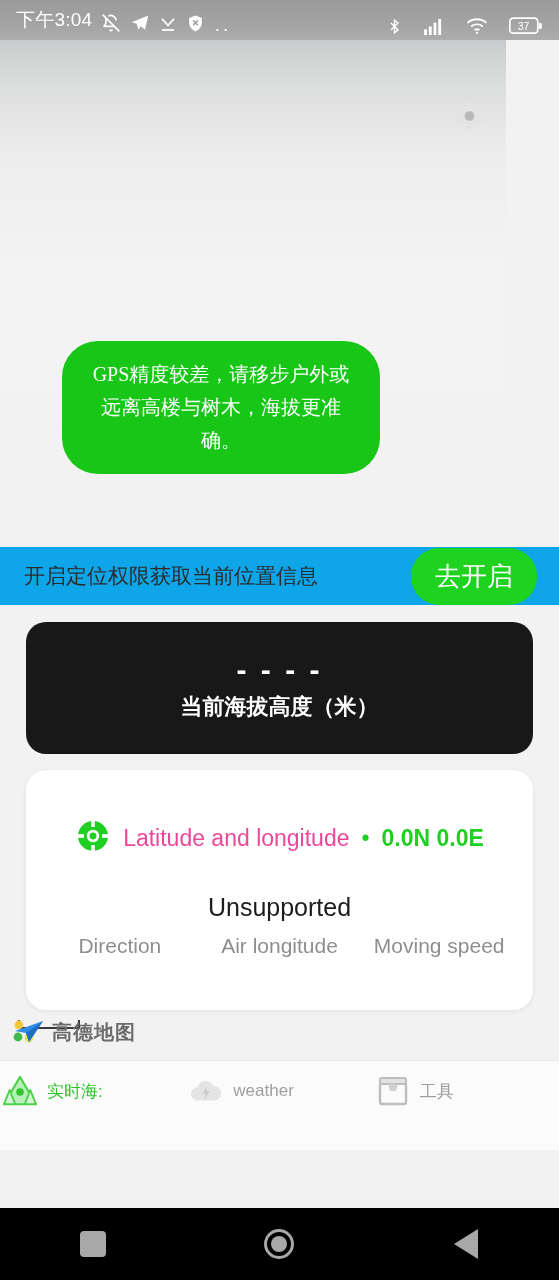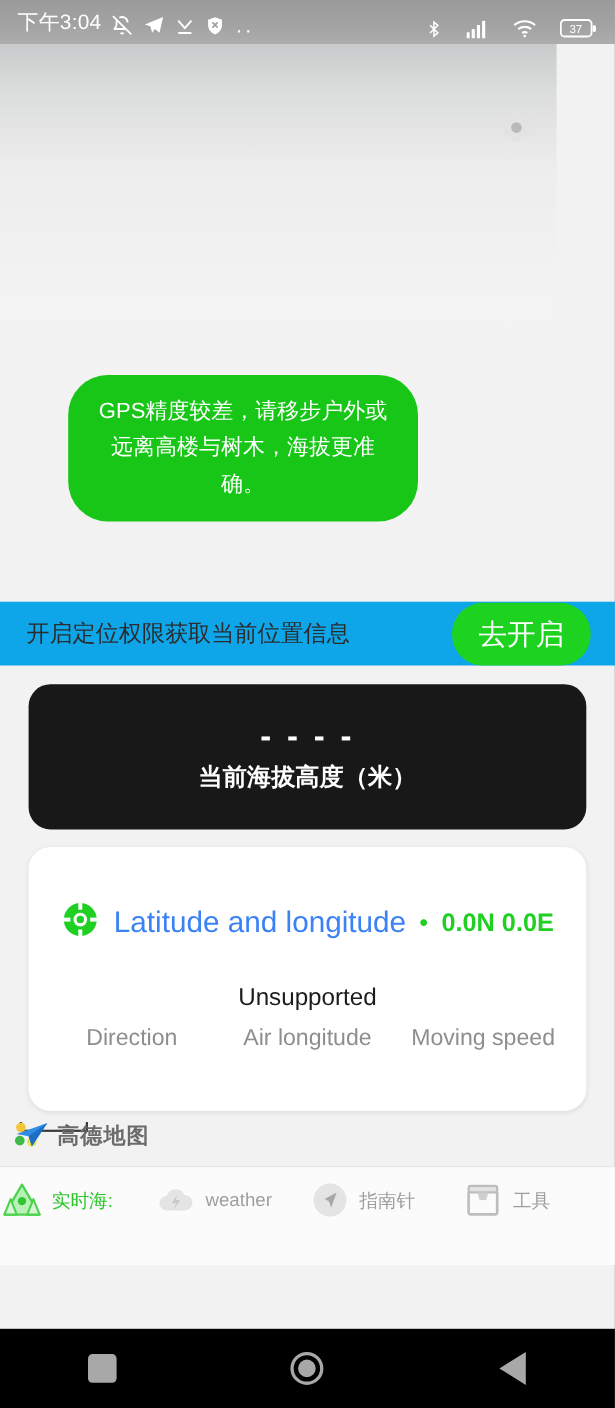--- a/index.html
+++ b/index.html
@@ -20,20 +20,21 @@
   .sb-right { display:flex; gap:21px;margin-top:12px; }
   .sb-time { color:#fff; font-size:19px; letter-spacing:.2px; white-space:nowrap; }
   .sb-ico { display:inline-flex; align-items:center; justify-content:center; }
   .sb-ico svg { display:block; }
   .dots { color:#fff; font-size:19px; line-height:8px; letter-spacing:2px; }
 
   
   .map {
     position:absolute; top:40px; left:0; width:506px; height:508px;
     background:linear-gradient(180deg,#c9cacb 0%,#dcdddd 9%,#ededee 22%,#f3f3f3 45%,#f2f2f2 100%);
+    font-family:Liberation Serif, serif;
   }
   .gear { position:absolute; top:58px; right:20px; width:36px; height:36px; cursor:pointer; }
   .gear svg { display:block; }
 
   
   .toast {
     position:absolute; left:62px; top:301px; width:318px;
     background:#17c617; border-radius:36px;
     padding:17px 26px; text-align:center;
   }
@@ -63,25 +64,25 @@
   
   .info-card {
     position:absolute; top:770px; left:26px; width:507px; height:240px;
     background:#fff; border-radius:20px;
     box-shadow:0 1px 5px rgba(0,0,0,0.08);
   }
   .latlon-row {
     display:flex; align-items:center; justify-content:center;
     gap:12px; margin-top:48px;
   }
-  .latlon-label { color:#3b82f6; font-size:27px; }
+  .latlon-label { color:#ec4899; font-size:23px; }
   .latlon-dot { color:#1fcf22; font-size:23px; }
   .latlon-value { color:#1fcf22; font-size:23px; font-weight:bold; }
 
-  .unsupported { text-align:center; font-size:22px; color:#1c1c1c; margin-top:35px; }
+  .unsupported { text-align:center; font-size:25px; color:#1c1c1c; margin-top:35px; }
   .metrics { display:flex; margin-top:12px; padding:0 14px; }
   .metric { flex:1; text-align:center; font-size:21px; color:#8e8e8e; }
 
   
   .amap { position:absolute; top:1018px; left:12px; display:flex; align-items:center; gap:6px; }
   .amap-logo { width:34px; height:28px; position:relative; }
   .amap-text { font-size:20px; color:#6b6b6b; font-weight:bold; letter-spacing:1px; }
   .scale-bar { position:absolute; top:1020px; left:18px; width:62px; height:9px;
                border-left:2px solid #3a3a3a; border-bottom:2px solid #3a3a3a; border-right:2px solid #3a3a3a; }
 
@@ -252,29 +253,20 @@
       <span class="nav-ico">
         <svg width="38" height="32" viewBox="0 0 40 34">
           <path d="M11 27a7 7 0 0 1 0-14 9 9 0 0 1 17-1 6.5 6.5 0 0 1 1 15z" fill="#e4e4e4"></path>
           <path d="M21 12l-5 8h4l-2 6 6-9h-4z" fill="#c9c9c9"></path>
         </svg>
       </span>
       <span class="nav-label">weather</span>
     </div>
     <div class="nav-item">
       <span class="nav-ico">
-        <svg width="36" height="36" viewBox="0 0 36 36">
-          <circle cx="18" cy="18" r="15" fill="#e4e4e4"></circle>
-          <path d="M24 11L13 17l4 2 2 6z" fill="#a8a8a8"></path>
-        </svg>
-      </span>
-      <span class="nav-label">指南针</span>
-    </div>
-    <div class="nav-item">
-      <span class="nav-ico">
         <svg width="34" height="34" viewBox="0 0 34 34">
           <rect x="4" y="9" width="26" height="21" rx="2" fill="none" stroke="#bdbdbd" stroke-width="2.4"></rect>
           <rect x="4" y="4" width="26" height="6" rx="2" fill="#e2e2e2" stroke="#bdbdbd" stroke-width="2"></rect>
           <path d="M12 10h10l-2 7h-6z" fill="#cfcfcf"></path>
         </svg>
       </span>
       <span class="nav-label">工具</span>
     </div>
   </div>
 

